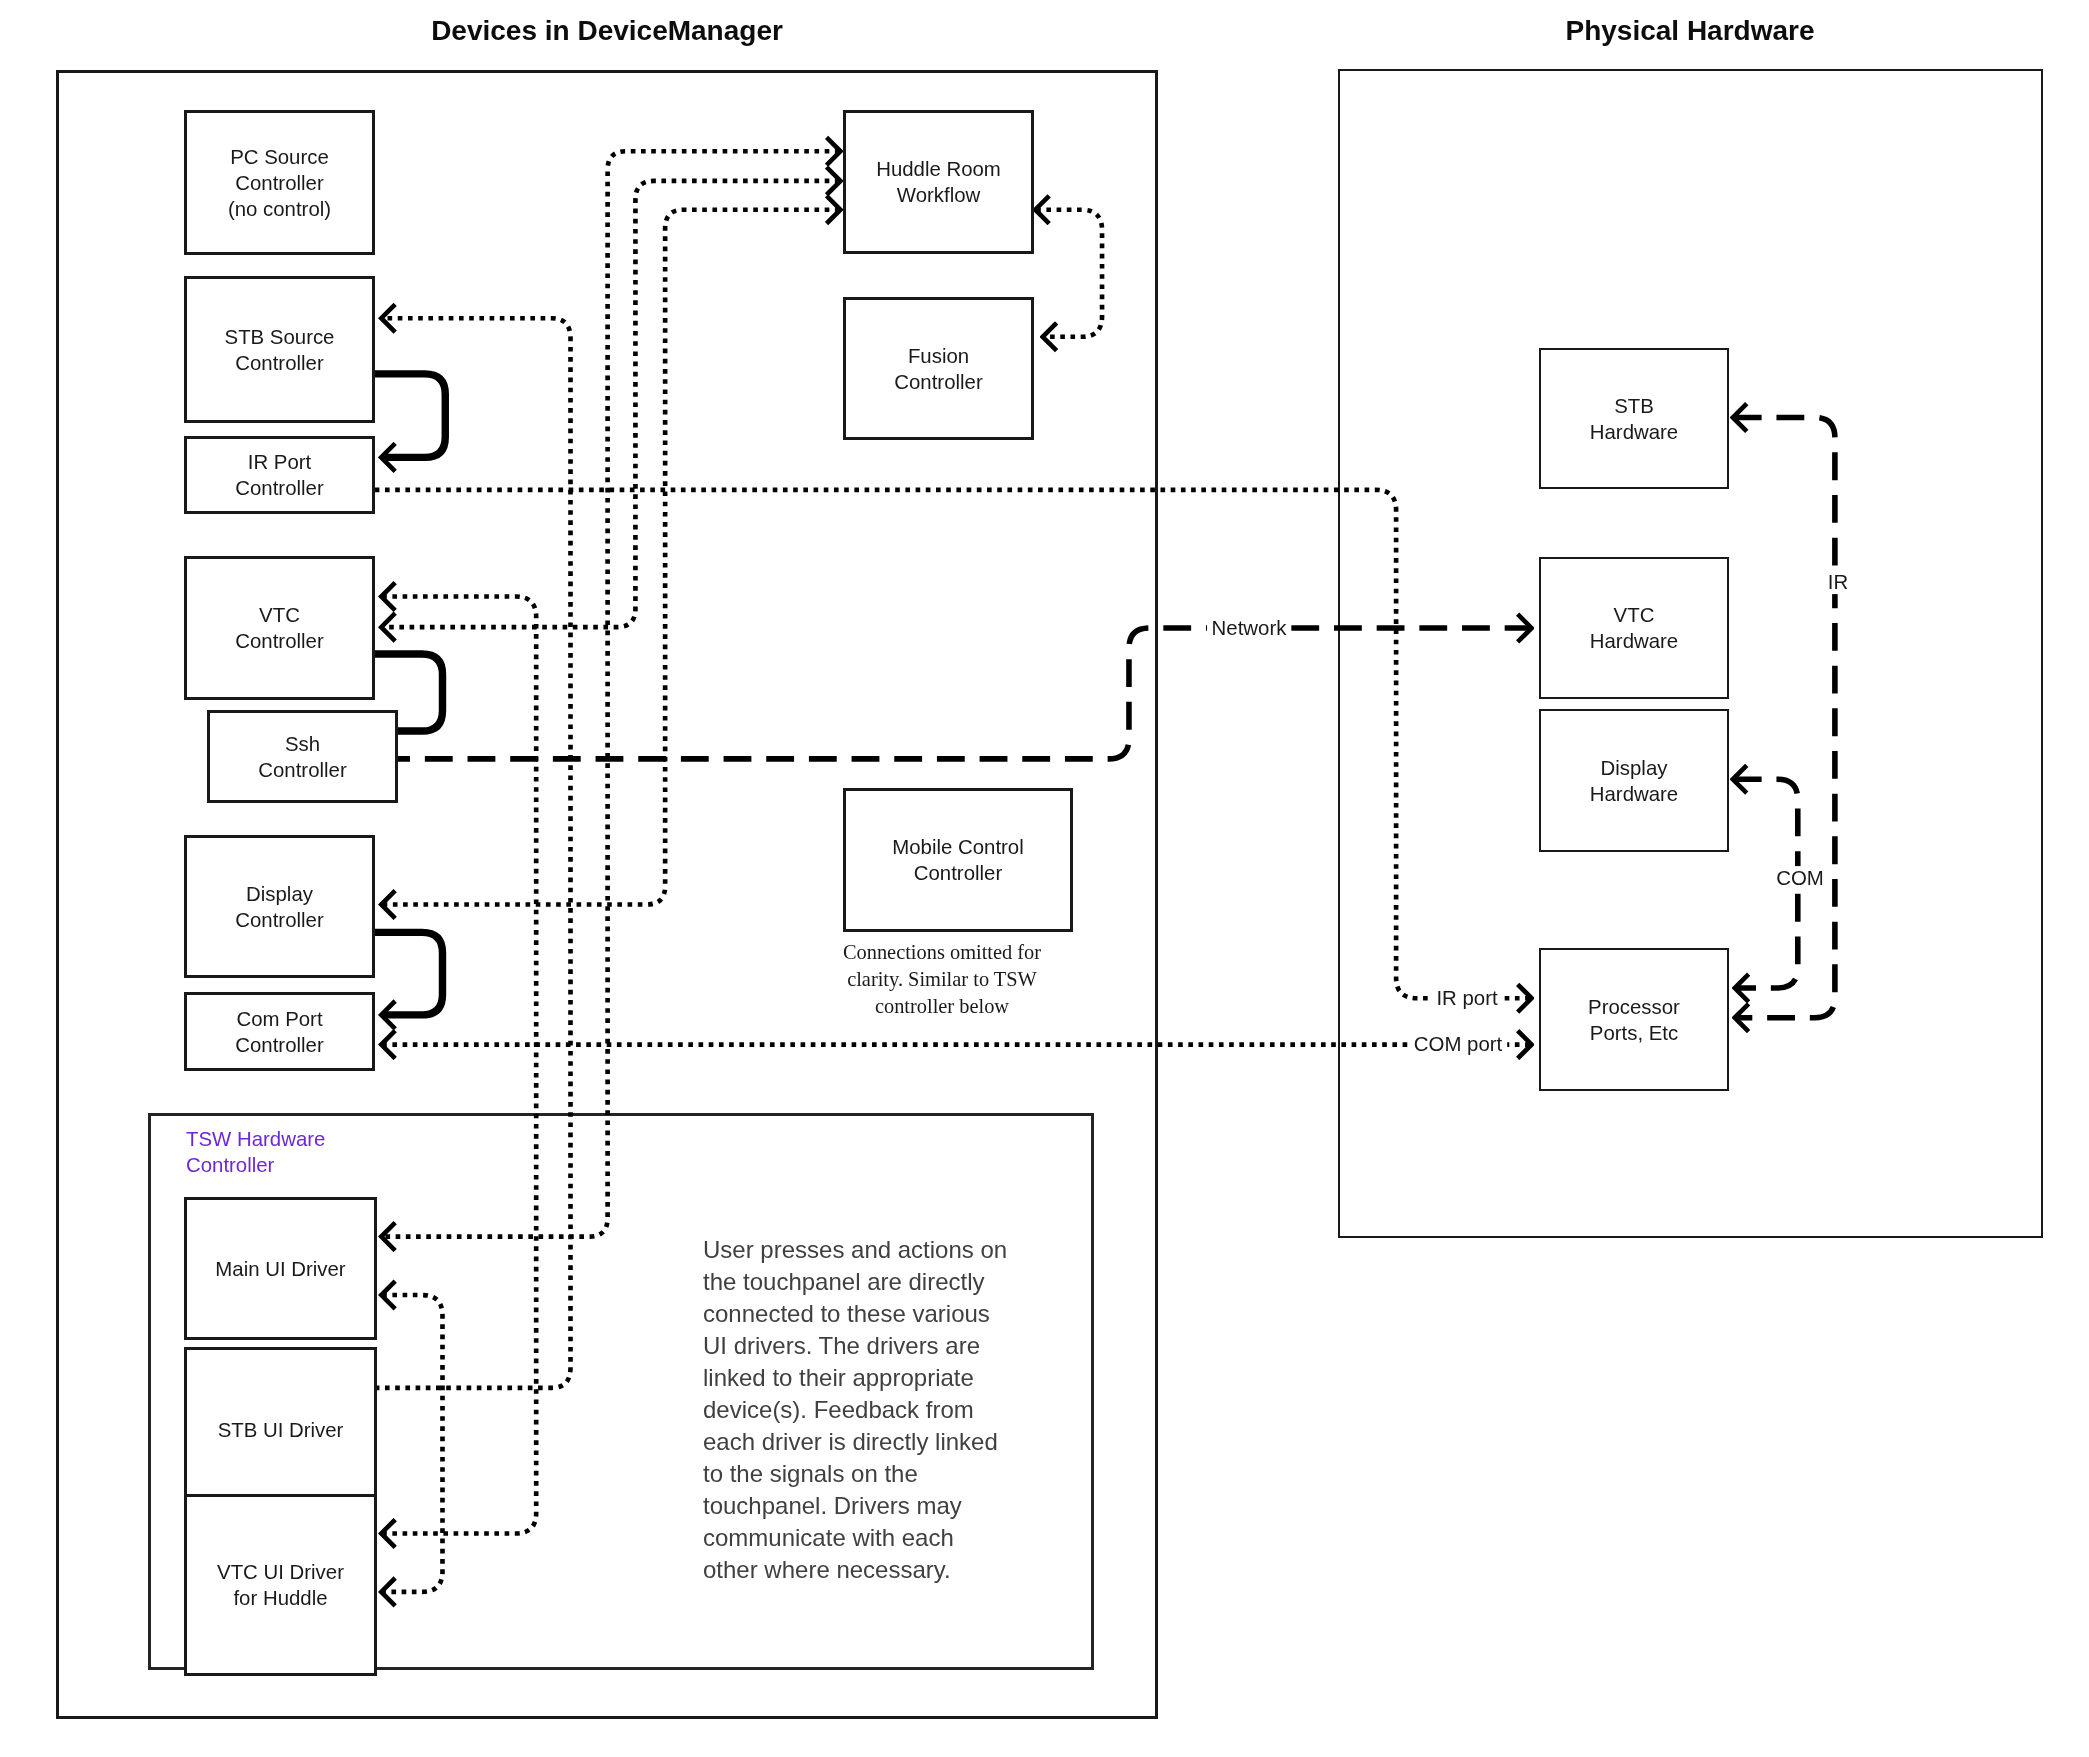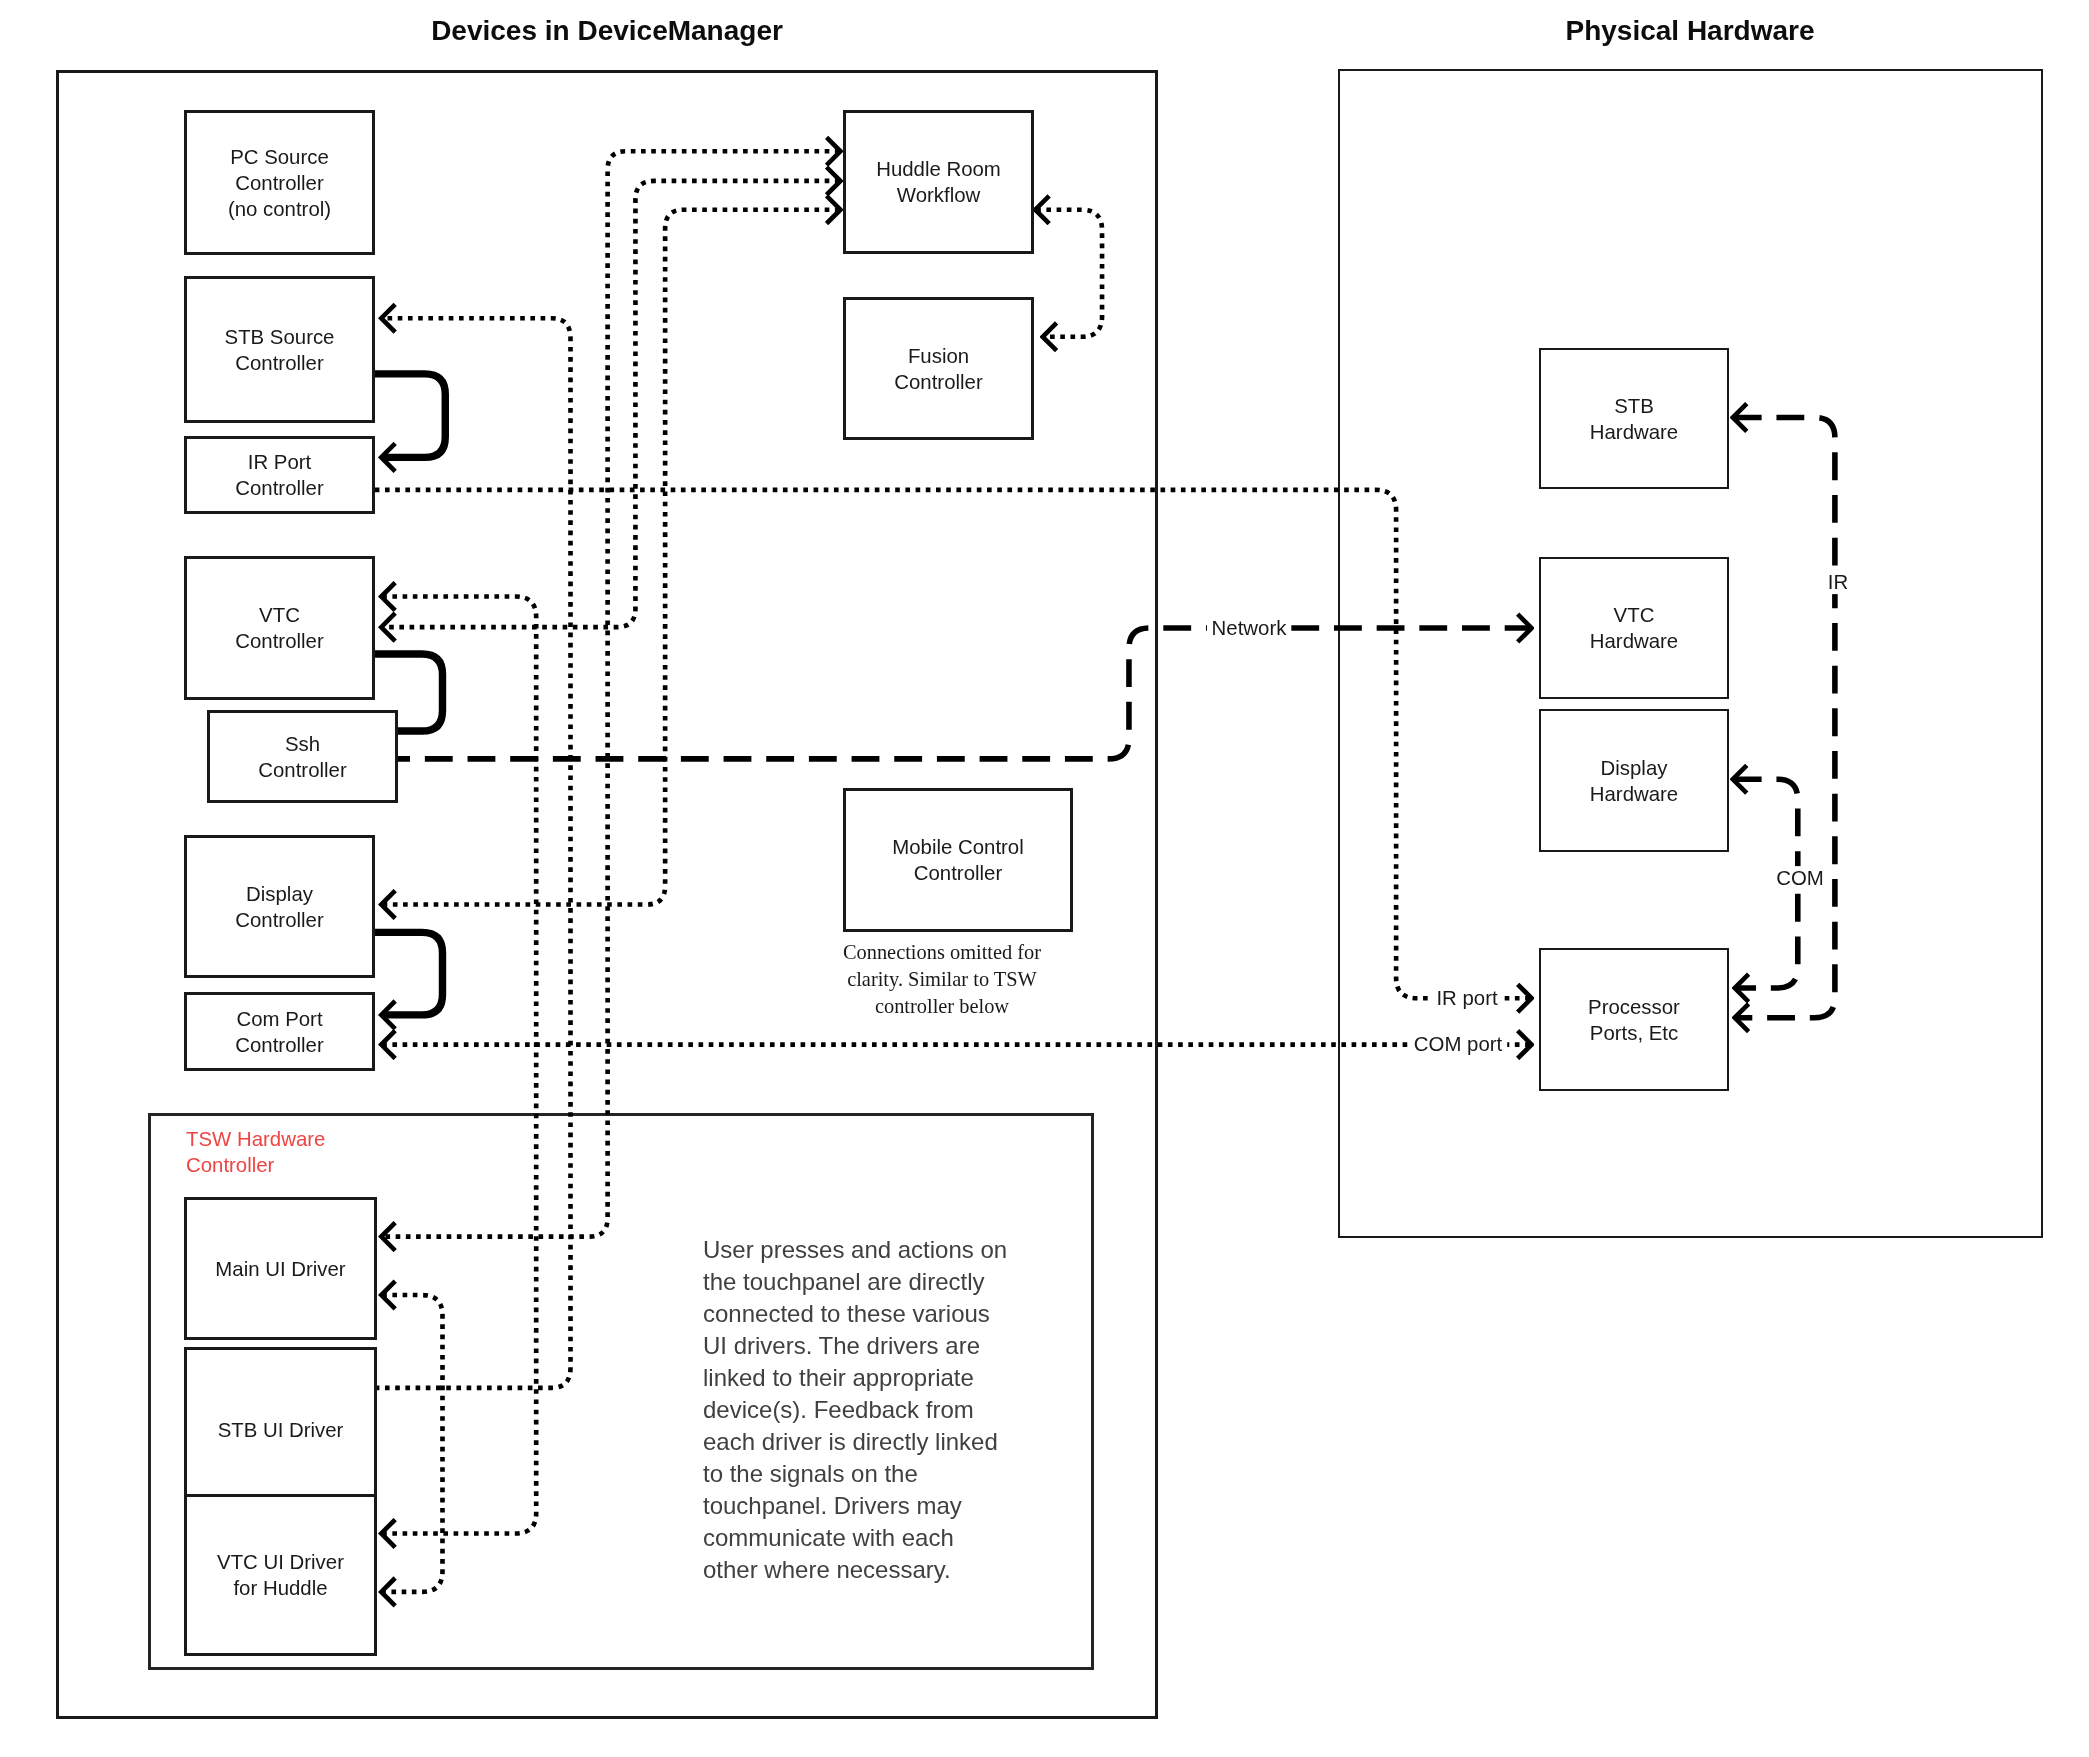--- a/index.html
+++ b/index.html
@@ -38,21 +38,21 @@
   }
   .container-box.thin{border-width:2.8px;}
   .group-box{
     position:absolute;z-index:1;
     box-sizing:border-box;
     border:3.7px solid #242424;
     background:#ffffff;
   }
   .group-label{
     position:absolute;z-index:2;
-    font-size:20.4px;line-height:26px;color:#ef4444;
+    font-size:20.4px;line-height:26px;color:#6d28d9;
     white-space:pre-line;text-align:left;
   }
   .note-text{
     position:absolute;z-index:2;
     font-size:20.4px;line-height:27px;color:#1a1a1a;
     text-align:center;white-space:pre-line;transform:translateX(-50%);
   }
   .para-text{
     position:absolute;z-index:2;
     font-size:24px;line-height:32px;color:#404040;
@@ -152,21 +152,21 @@
   <div class="note-text" style="left:942px;top:939px;font-family:Liberation Serif, serif;">Connections omitted for
 clarity. Similar to TSW
 controller below</div>
 
   <div class="node" style="left:184px;top:1197px;width:193px;height:143px;">
     <div class="box-label">Main UI Driver</div>
   </div>
   <div class="node" style="left:184px;top:1347px;width:193px;height:165px;">
     <div class="box-label">STB UI Driver</div>
   </div>
-  <div class="node" style="left:184px;top:1494px;width:193px;height:162px;">
+  <div class="node" style="left:184px;top:1494px;width:193px;height:182px;">
     <div class="box-label">VTC UI Driver
 for Huddle</div>
   </div>
   <div class="para-text" style="left:703px;top:1234px;width:408px;">User presses and actions on
 the touchpanel are directly
 connected to these various
 UI drivers.  The drivers are
 linked to their appropriate
 device(s). Feedback from
 each driver is directly linked

